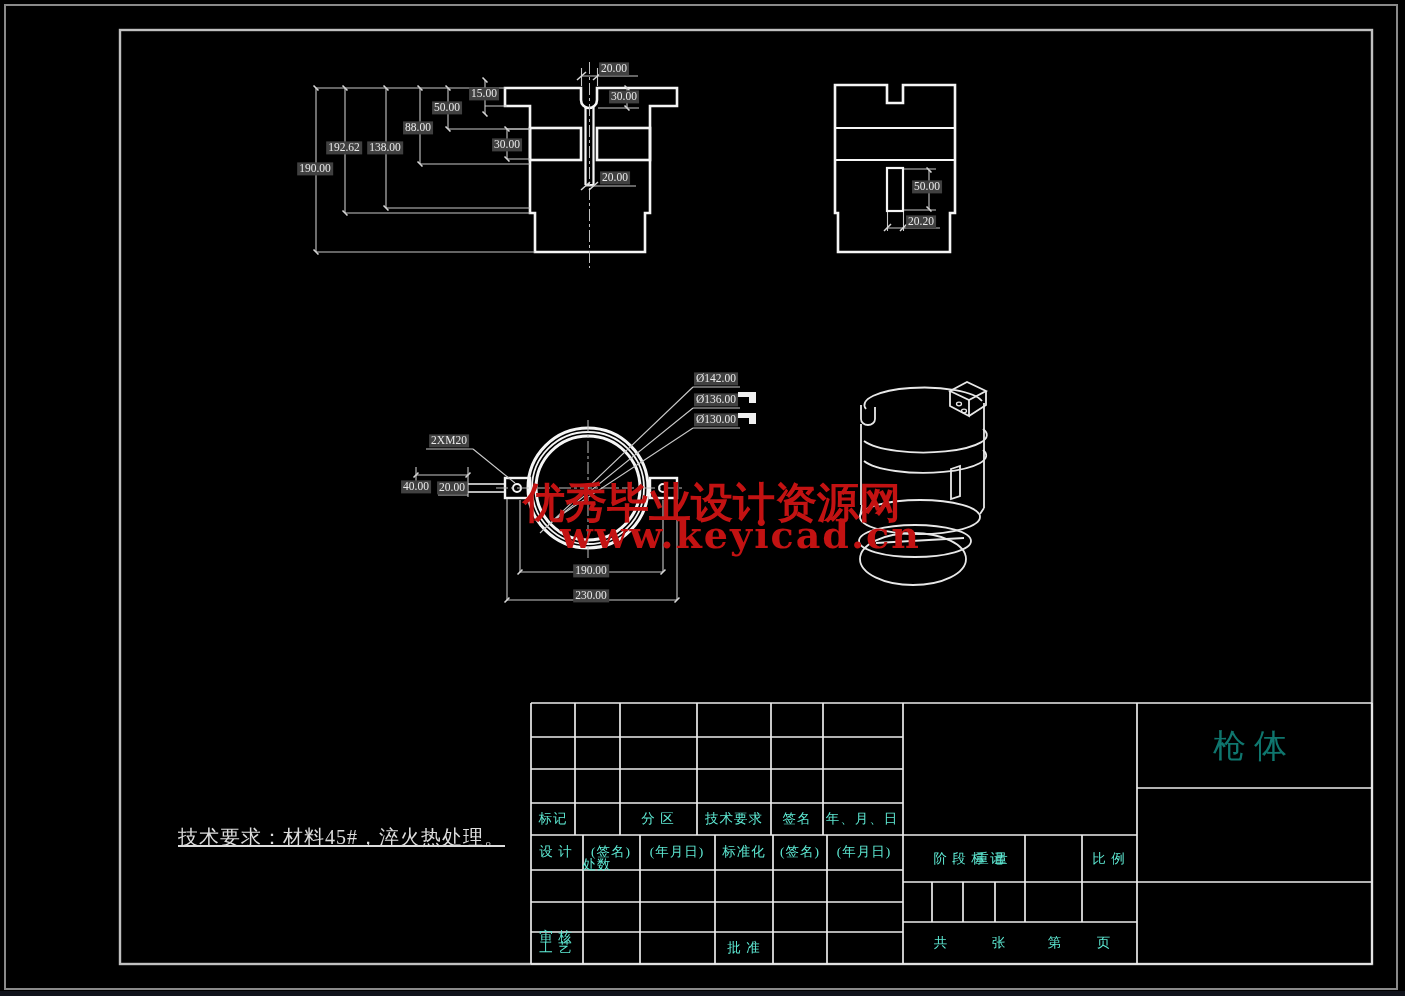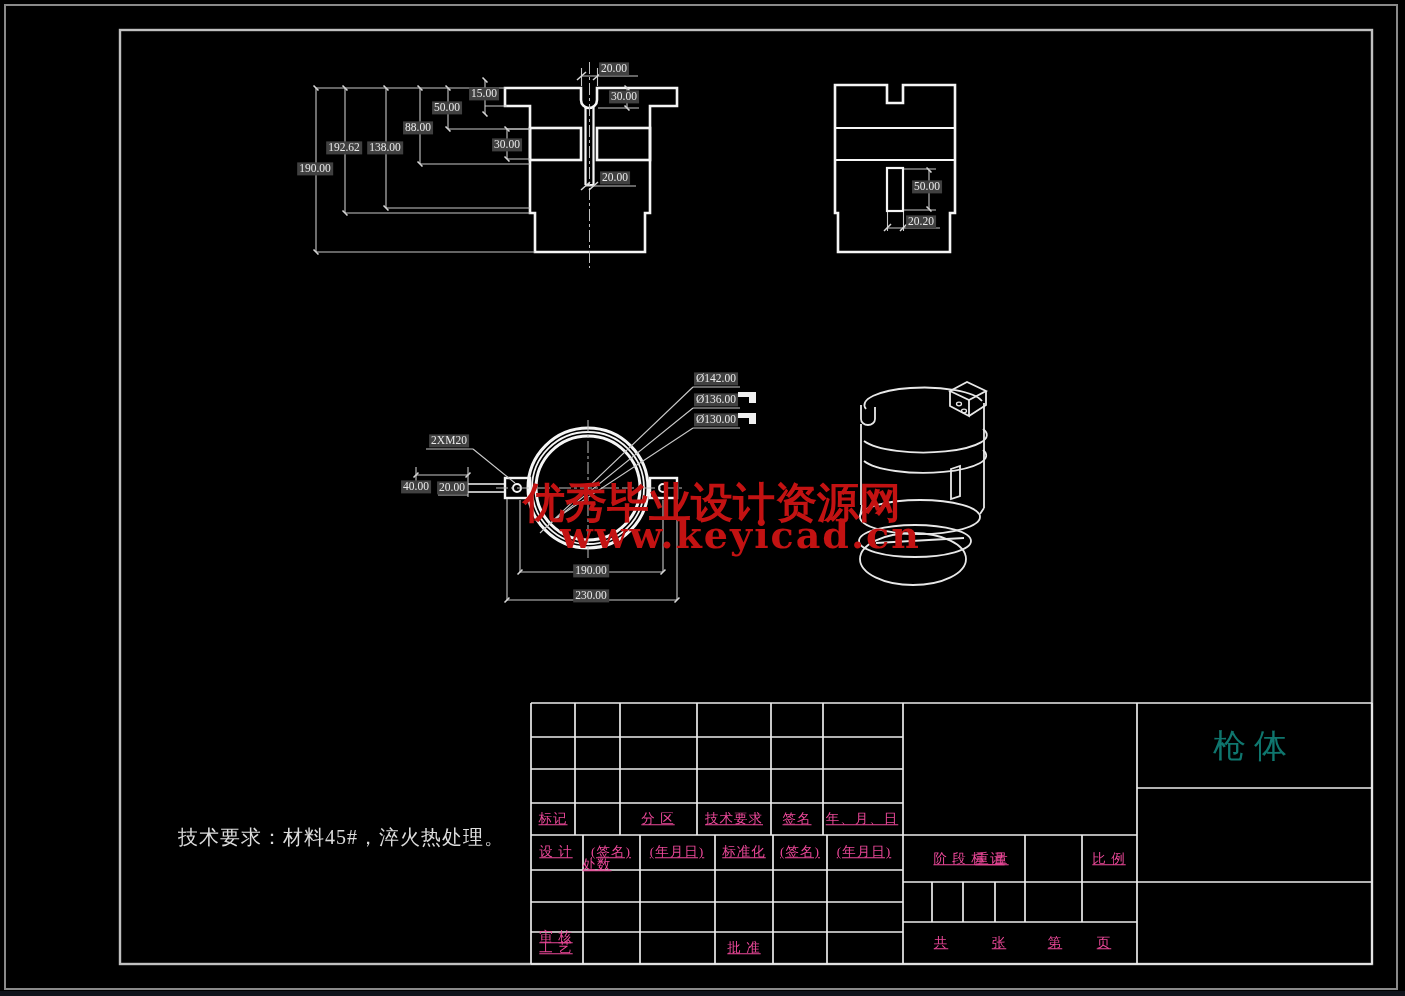--- a/index.html
+++ b/index.html
@@ -1,26 +1,26 @@
 <!DOCTYPE html>
 <html><head>
 <meta charset="utf-8">
 <style>
   html,body{margin:0;padding:0;background:#000;}
   .canvas{position:relative;width:1405px;height:996px;background:#000;overflow:hidden;
           font-family:"Liberation Serif",serif;}
   svg{position:absolute;left:0;top:0;}
   .dim{position:absolute;transform:translate(-50%,-50%);background:#404040;color:#e9e9e9;
        font:11.5px/1.15 "Liberation Serif",serif;padding:0 2px;white-space:nowrap;}
-  .tb{position:absolute;transform:translate(-50%,-50%);color:#ec4899;
-      font:13.5px/1 "Liberation Serif",serif;white-space:nowrap;letter-spacing:1px;text-decoration:underline;}
+  .tb{position:absolute;transform:translate(-50%,-50%);color:#5eead4;
+      font:13.5px/1 "Liberation Serif",serif;white-space:nowrap;letter-spacing:1px;}
   .part-name{position:absolute;left:1254px;top:746px;transform:translate(-50%,-50%);
       font:33px "Liberation Serif",serif;color:#0f766e;letter-spacing:8px;white-space:nowrap;}
   .note{position:absolute;left:178px;top:824px;font:20px "Liberation Serif",serif;
-      color:#dcdcdc;letter-spacing:1px;white-space:nowrap;}
+      color:#dcdcdc;letter-spacing:1px;white-space:nowrap;text-decoration:underline;}
   .wm1{position:absolute;left:523px;top:441px;font:bold 42px "DejaVu Serif",serif;
       color:#c31212;white-space:nowrap;margin-top:34px;}
   .wm2{position:absolute;left:560px;top:512px;font:bold 38px "DejaVu Serif",serif;
       color:#c31212;letter-spacing:2px;white-space:nowrap;}
   .bottom-strip{position:absolute;left:0;bottom:0;width:100%;height:5px;background:#10131b;}
 </style>
 </head>
 <body>
 
 <div class="canvas">

